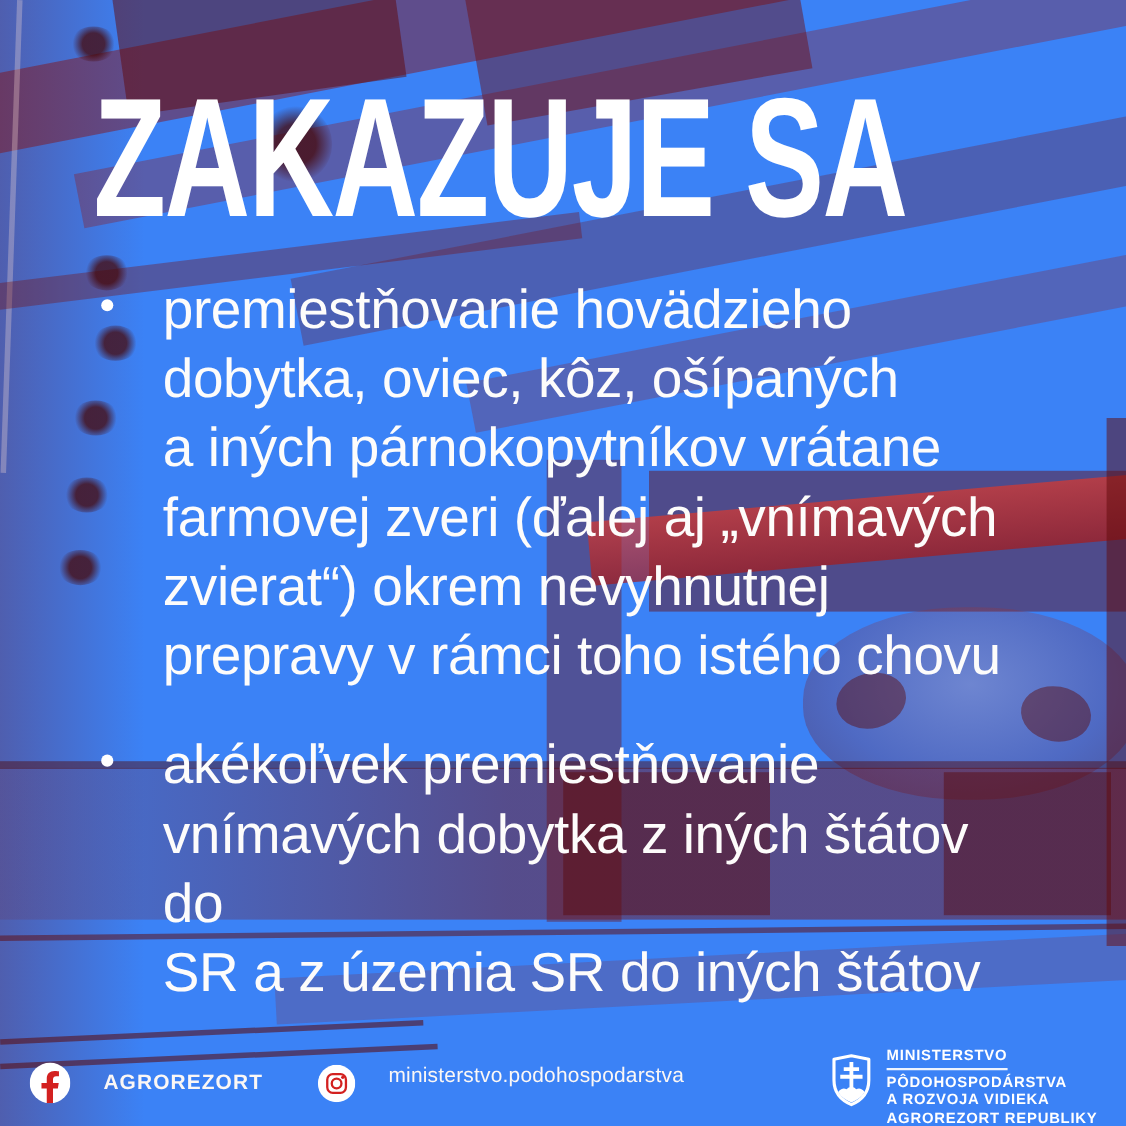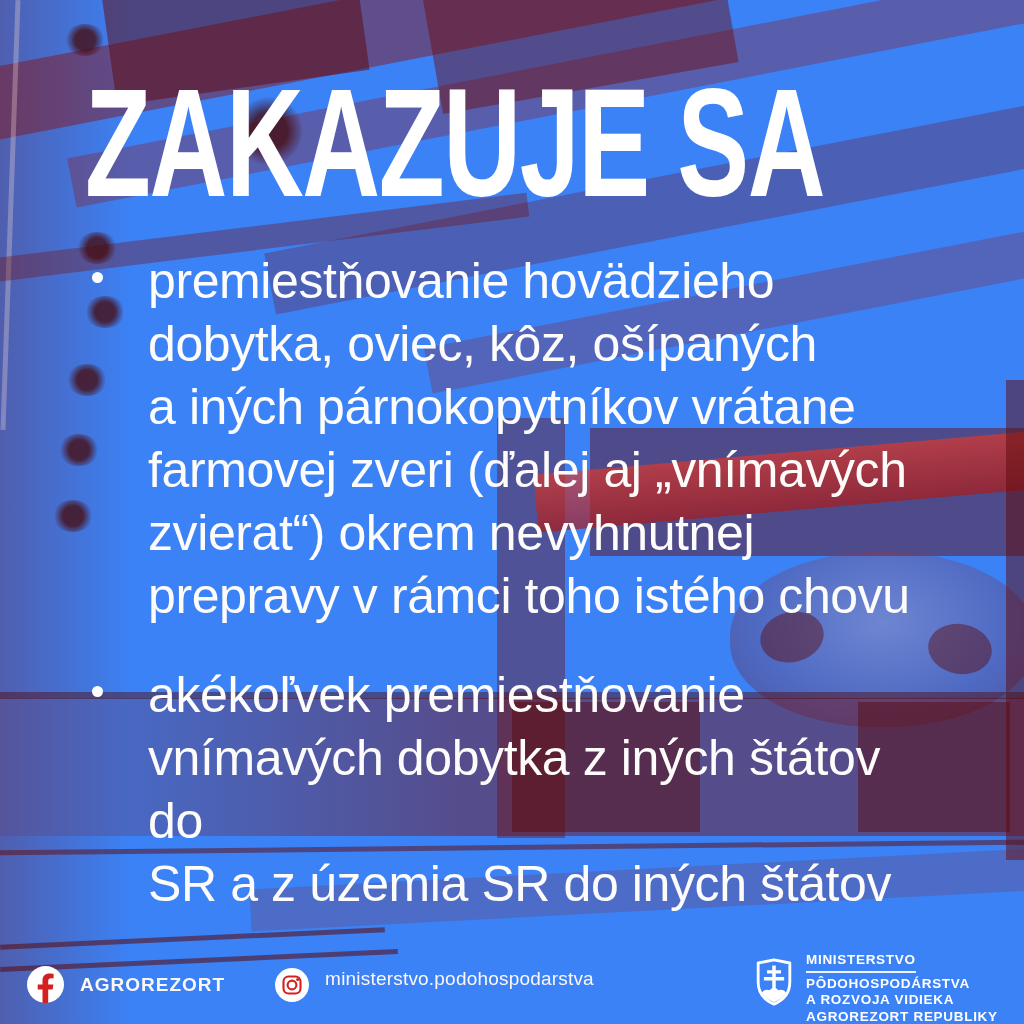--- a/index.html
+++ b/index.html
@@ -60,21 +60,21 @@
   .bullet-row{display:grid;grid-template-columns:56px 1fr;}
   .bullet-row + .bullet-row{margin-top:36px;}
   .bullet-dot{width:11px;height:11px;border-radius:50%;background:#fff;margin-top:22px;}
   .bullet-text{
     font-size:50px;line-height:63px;letter-spacing:-.4px;
     white-space:pre-line;color:#fdfcfb;
   }
   
   #social{position:absolute;left:27px;top:966px;display:flex;align-items:center;}
   .soc-icon{width:37px;height:37px;flex:0 0 auto;}
-  .soc-label{margin-left:16px;color:#fbf7f5;}
+  .soc-label{margin-left:30px;color:#fbf7f5;}
   .fb-label{font-size:19px;font-weight:bold;letter-spacing:1px;}
   .ig-group{margin-left:50px;display:flex;align-items:flex-start;}
   .ig-label{font-size:19px;letter-spacing:.2px;}
   
   #ministry{position:absolute;left:755px;top:928px;display:flex;align-items:flex-start;margin-top:24px;}
   #arms{width:38px;height:60px;flex:0 0 auto;}
   .min-text{margin-left:13px;font-weight:bold;color:#fff;}
   .min-line{font-size:13.5px;letter-spacing:.7px;line-height:16.5px;white-space:nowrap;}
   .min-divider{width:110px;height:0;border-top:2px solid rgba(255,255,255,.92);margin:2px 0 3px 0;}
 </style>

